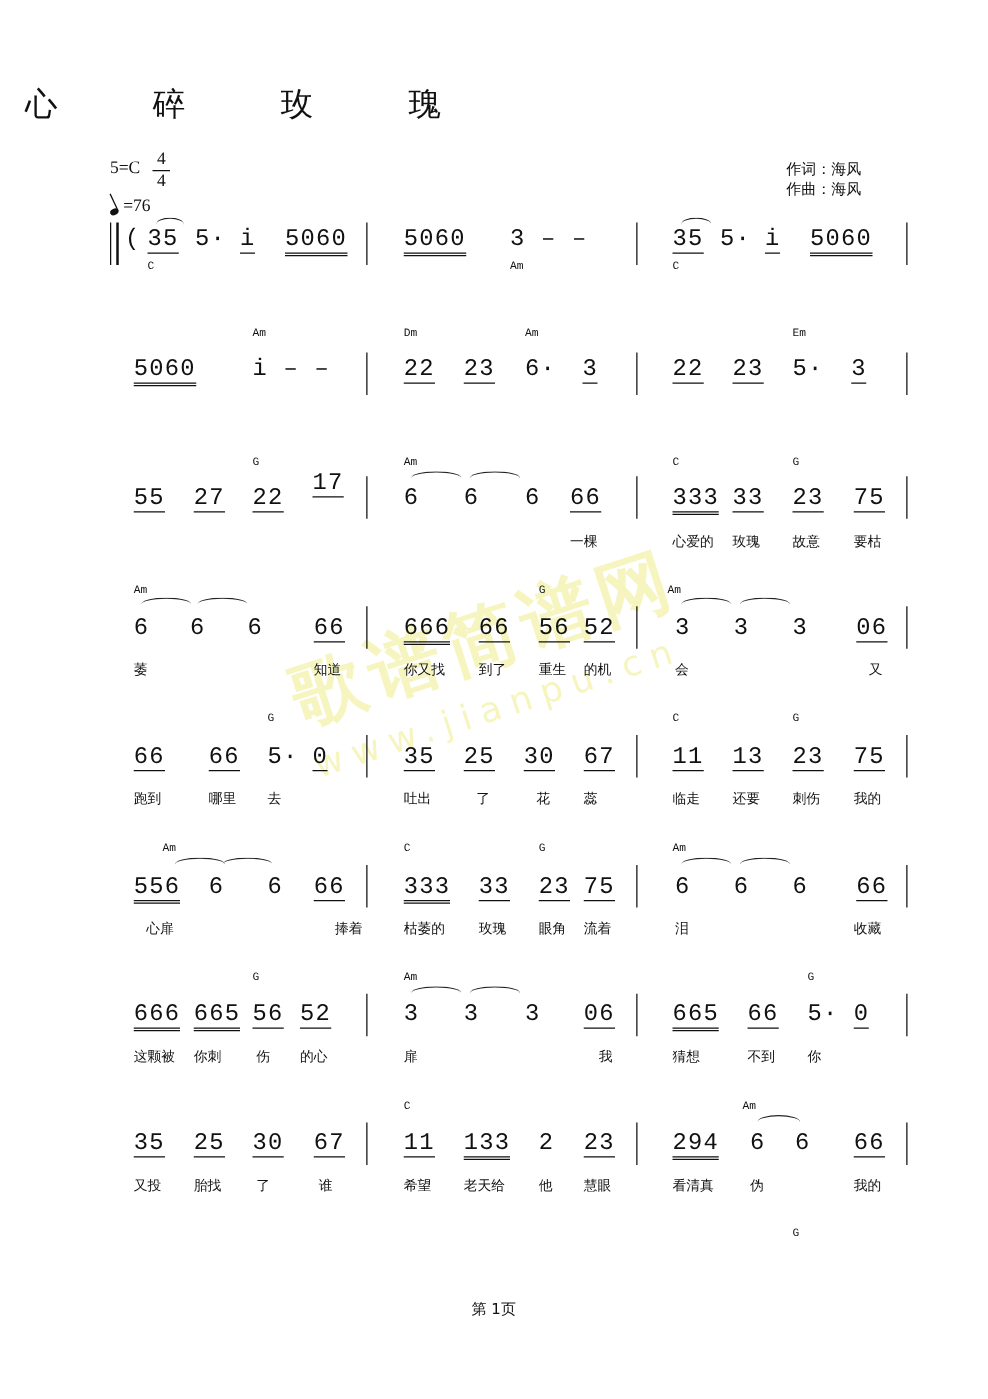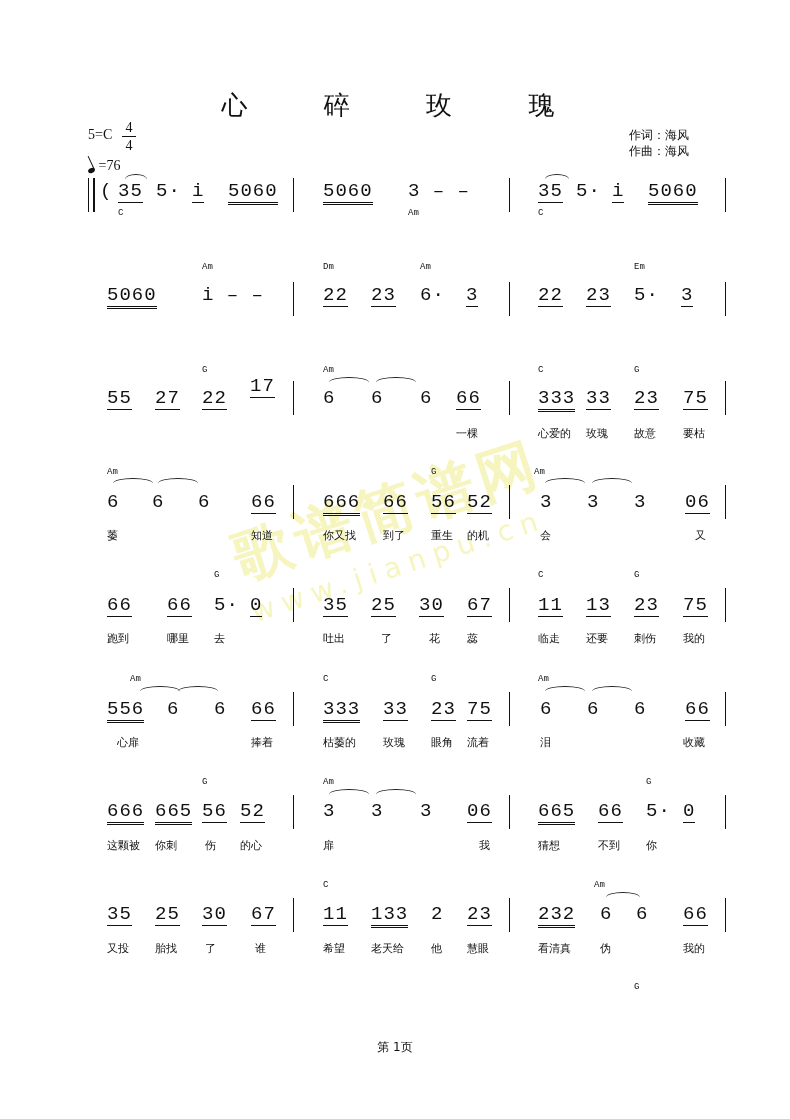--- a/index.html
+++ b/index.html
@@ -1,18 +1,18 @@
 <!DOCTYPE html>
 <html><head>
 <meta charset="utf-8">
 <style>
   html, body { margin:0; padding:0; background:#fff; }
   body { width:790px; height:1119px; position:relative; overflow:hidden;
          font-family:"DejaVu Sans", sans-serif; color:#111; }
-  .title { position:absolute; top:88px; left:0; width:790px; text-align:center;
+  .title { position:absolute; top:66px; left:0; width:790px; 
            font-family:"DejaVu Serif", serif; font-size:26px; letter-spacing:34px; padding-left:20px; box-sizing:border-box; }
   .key { position:absolute; left:88px; top:127px; font-family:"Liberation Serif", serif; font-size:14px; }
   .timesig { position:absolute; left:122px; top:120px; width:14px; text-align:center; font-family:"Liberation Serif", serif; font-size:14px; line-height:15px; }
   .timesig .bar { border-top:1px solid #111; height:0; margin:1px 0; }
   .tempo { position:absolute; left:88px; top:158px; font-family:"Liberation Serif", serif; font-size:14px; }
   .tempo .note { display:inline-block; width:7px; height:5px; background:#111; border-radius:50%; transform:rotate(-25deg); position:relative; top:3px; }
   .tempo .stem { position:absolute; left:6px; top:-12px; width:1px; height:15px; background:#111; }
   .credits { position:absolute; left:629px; top:127px; font-size:12px; line-height:16px; }
   .row { position:absolute; left:0; width:790px; height:100px; }
   .chord { position:absolute; font-family:"Liberation Mono", monospace; font-size:9px; }
@@ -195,21 +195,21 @@
   <span class="chord" style="left:323px;top:2px;">C</span>
   <span class="chord" style="left:431px;top:2px;">G</span>
   <span class="chord" style="left:538px;top:2px;">Am</span>
   <div class="tie" style="left:140px;top:14px;width:40px;"></div>
   <div class="tie" style="left:178px;top:14px;width:40px;"></div>
   <span class="n u2" style="left:107px;top:26px;">556</span>
   <span class="n" style="left:167px;top:26px;">6</span>
   <span class="n" style="left:214px;top:26px;">6</span>
   <span class="n u1" style="left:251px;top:26px;">66</span>
   <span class="lyr" style="left:117px;top:63px;">心扉</span>
-  <span class="lyr" style="left:251px;top:63px;">捧着</span>
+  <span class="lyr" style="left:268px;top:63px;">捧着</span>
   <div class="barline" style="left:293px;top:20px;"></div>
   <span class="n u2" style="left:323px;top:26px;">333</span>
   <span class="n u1" style="left:383px;top:26px;">33</span>
   <span class="n u1" style="left:431px;top:26px;">23</span>
   <span class="n u1" style="left:467px;top:26px;">75</span>
   <span class="lyr" style="left:323px;top:63px;">枯萎的</span>
   <span class="lyr" style="left:383px;top:63px;">玫瑰</span>
   <span class="lyr" style="left:431px;top:63px;">眼角</span>
   <span class="lyr" style="left:467px;top:63px;">流着</span>
   <div class="barline" style="left:509px;top:20px;"></div>
@@ -272,21 +272,21 @@
   <span class="n u1" style="left:323px;top:25px;">11</span>
   <span class="n u2" style="left:371px;top:25px;">133</span>
   <span class="n" style="left:431px;top:25px;">2</span>
   <span class="n u1" style="left:467px;top:25px;">23</span>
   <span class="lyr" style="left:323px;top:63px;">希望</span>
   <span class="lyr" style="left:371px;top:63px;">老天给</span>
   <span class="lyr" style="left:431px;top:63px;">他</span>
   <span class="lyr" style="left:467px;top:63px;">慧眼</span>
   <div class="barline" style="left:509px;top:20px;"></div>
   <div class="tie" style="left:606px;top:14px;width:34px;"></div>
-  <span class="n u2" style="left:538px;top:25px;">232</span>
+  <span class="n u2" style="left:538px;top:25px;">294</span>
   <span class="n" style="left:600px;top:25px;">6</span>
   <span class="n" style="left:636px;top:25px;">6</span>
   <span class="n u1" style="left:683px;top:25px;">66</span>
   <span class="lyr" style="left:538px;top:63px;">看清真</span>
   <span class="lyr" style="left:600px;top:63px;">伪</span>
   <span class="lyr" style="left:683px;top:63px;">我的</span>
   <div class="barline" style="left:725px;top:20px;"></div>
 </div>
 
 <div class="footer">第 1页</div>

